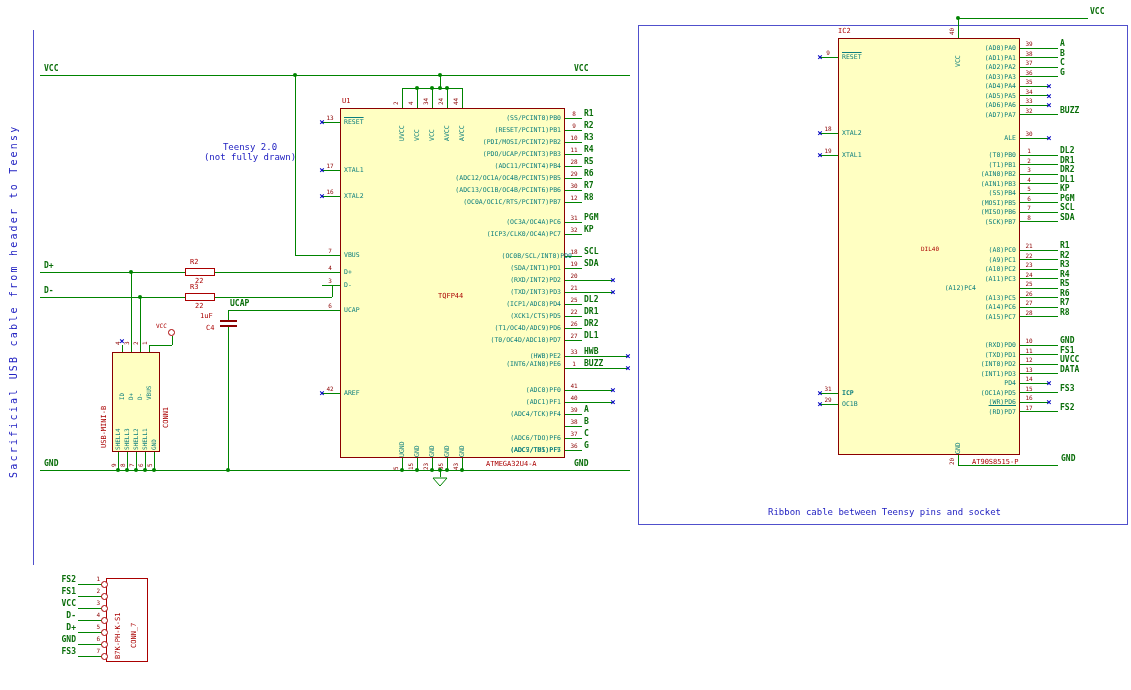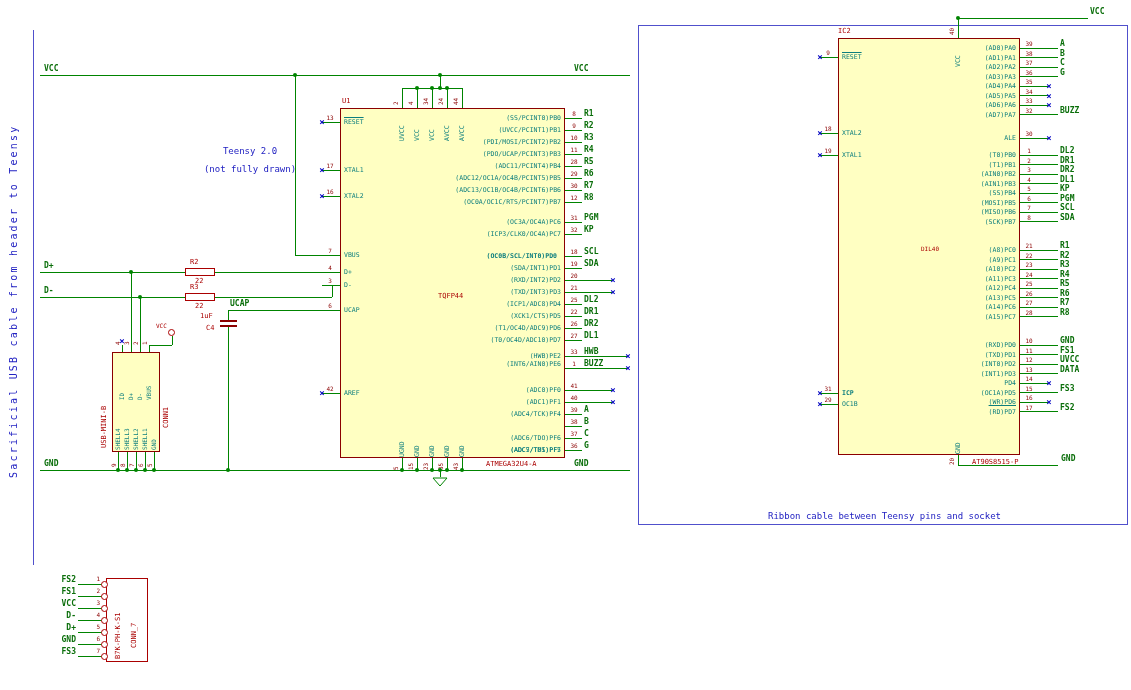--- a/index.html
+++ b/index.html
@@ -10,21 +10,21 @@
   .wh{height:1px;background:#008400}
   .wv{width:1px;background:#008400}
   .dot{width:4px;height:4px;border-radius:50%;background:#008400}
   .ncx{width:8px;height:10px;line-height:10px;text-align:center;font-size:9px;font-weight:700;color:#0000c2}
   .pnum{font-size:6px;line-height:8px;color:#8b0000;white-space:nowrap}
   .pname{font-size:6.5px;line-height:8px;color:#0c7e7e;white-space:nowrap}
   .rt{text-align:right}
   .bar{text-decoration:overline}
   .nlab{font-size:8px;line-height:10px;font-weight:700;color:#0a6e0a;white-space:nowrap}
   .ref{font-size:7px;line-height:9px;color:#aa0000;white-space:nowrap}
-  .note{color:#2222c2;font-size:9px;line-height:18px;white-space:pre}
+  .note{color:#2222c2;font-size:9px;line-height:10px;white-space:pre}
   .vtext{writing-mode:vertical-rl;transform:rotate(180deg);white-space:nowrap}
   .vname{font-size:6.5px;line-height:8px;color:#0c7e7e}
   .vnum{font-size:6px;line-height:8px;color:#8b0000}
   .vref{font-size:7px;line-height:9px;color:#aa0000}
   .vnote{font-size:10px;letter-spacing:2.2px;color:#2222c2}
   .sm{font-size:6px}
   .body-ic{background:#ffffc2;border:1.5px solid #8b0000}
   .body-open{background:#ffffff;border:1px solid #aa0000}
   .pcirc{width:7px;height:7px;border:1px solid #aa0000;border-radius:50%;background:#fff}
   .vcircle{width:7px;height:7px;border:1px solid #aa0000;border-radius:50%;background:#fff}
@@ -92,21 +92,21 @@
   <svg width="18" height="11" style="position:absolute;left:431px;top:477px">
     <polygon points="2,1 16,1 9,9" style="fill:none;stroke:#008400;stroke-width:1"></polygon>
   </svg>
 
 <div class="wh" style="left: 565px; top: 117.5px; width: 17px;"></div>
     <div class="pnum" style="left: 567px; top: 110px; width: 14px; text-align: center;">8</div>
     <div class="pname rt" style="left: 348px; top: 114px; width: 213px;">(SS/PCINT0)PB0</div>
     <div class="nlab" style="left: 584px; top: 109px;">R1</div>
     <div class="wh" style="left: 565px; top: 129.5px; width: 17px;"></div>
     <div class="pnum" style="left: 567px; top: 122px; width: 14px; text-align: center;">9</div>
-    <div class="pname rt" style="left: 348px; top: 126px; width: 213px;">(UVCC/PCINT1)PB1</div>
+    <div class="pname rt" style="left: 348px; top: 126px; width: 213px;">(RESET/PCINT1)PB1</div>
     <div class="nlab" style="left: 584px; top: 121px;">R2</div>
     <div class="wh" style="left: 565px; top: 141.5px; width: 17px;"></div>
     <div class="pnum" style="left: 567px; top: 134px; width: 14px; text-align: center;">10</div>
     <div class="pname rt" style="left: 348px; top: 138px; width: 213px;">(PDI/MOSI/PCINT2)PB2</div>
     <div class="nlab" style="left: 584px; top: 133px;">R3</div>
     <div class="wh" style="left: 565px; top: 153.5px; width: 17px;"></div>
     <div class="pnum" style="left: 567px; top: 146px; width: 14px; text-align: center;">11</div>
     <div class="pname rt" style="left: 348px; top: 150px; width: 213px;">(PDO/UCAP/PCINT3)PB3</div>
     <div class="nlab" style="left: 584px; top: 145px;">R4</div>
     <div class="wh" style="left: 565px; top: 165.5px; width: 17px;"></div>
@@ -128,21 +128,21 @@
     <div class="wh" style="left: 565px; top: 221.5px; width: 17px;"></div>
     <div class="pnum" style="left: 567px; top: 214px; width: 14px; text-align: center;">31</div>
     <div class="pname rt" style="left: 348px; top: 218px; width: 213px;">(OC3A/OC4A)PC6</div>
     <div class="nlab" style="left: 584px; top: 213px;">PGM</div>
     <div class="wh" style="left: 565px; top: 233.5px; width: 17px;"></div>
     <div class="pnum" style="left: 567px; top: 226px; width: 14px; text-align: center;">32</div>
     <div class="pname rt" style="left: 348px; top: 230px; width: 213px;">(ICP3/CLK0/OC4A)PC7</div>
     <div class="nlab" style="left: 584px; top: 225px;">KP</div>
     <div class="wh" style="left: 565px; top: 255.5px; width: 17px;"></div>
     <div class="pnum" style="left: 567px; top: 248px; width: 14px; text-align: center;">18</div>
-    <div class="pname rt" style="left: 344px; top: 252px; width: 213px; font-weight: bold;">(OC0B/SCL/INT0)PD0</div>
+    <div class="pname rt" style="left: 359px; top: 252px; width: 213px;">(OC0B/SCL/INT0)PD0</div>
     <div class="nlab" style="left: 584px; top: 247px;">SCL</div>
     <div class="wh" style="left: 565px; top: 267.5px; width: 17px;"></div>
     <div class="pnum" style="left: 567px; top: 260px; width: 14px; text-align: center;">19</div>
     <div class="pname rt" style="left: 348px; top: 264px; width: 213px;">(SDA/INT1)PD1</div>
     <div class="nlab" style="left: 584px; top: 259px;">SDA</div>
     <div class="wh" style="left: 565px; top: 279.5px; width: 47px;"></div>
     <div class="pnum" style="left: 567px; top: 272px; width: 14px; text-align: center;">20</div>
     <div class="pname rt" style="left: 348px; top: 276px; width: 213px;">(RXD/INT2)PD2</div>
     <div class="ncx" style="left: 609px; top: 275px;">×</div>
     <div class="wh" style="left: 565px; top: 291.5px; width: 47px;"></div>
@@ -341,21 +341,21 @@
     <div class="wh" style="left: 1020px; top: 268.5px; width: 38px;"></div>
     <div class="pnum" style="left: 1022px; top: 261px; width: 14px; text-align: center;">23</div>
     <div class="pname rt" style="left: 850px; top: 265px; width: 166px;">(A10)PC2</div>
     <div class="nlab" style="left: 1060px; top: 260px;">R3</div>
     <div class="wh" style="left: 1020px; top: 278px; width: 38px;"></div>
     <div class="pnum" style="left: 1022px; top: 270.5px; width: 14px; text-align: center;">24</div>
     <div class="pname rt" style="left: 850px; top: 274.5px; width: 166px;">(A11)PC3</div>
     <div class="nlab" style="left: 1060px; top: 269.5px;">R4</div>
     <div class="wh" style="left: 1020px; top: 287.5px; width: 38px;"></div>
     <div class="pnum" style="left: 1022px; top: 280px; width: 14px; text-align: center;">25</div>
-    <div class="pname rt" style="left: 850px; top: 284px; width: 166px;">(A12)PC4</div>
+    <div class="pname rt" style="left: 810px; top: 284px; width: 166px;">(A12)PC4</div>
     <div class="nlab" style="left: 1060px; top: 279px;">R5</div>
     <div class="wh" style="left: 1020px; top: 297px; width: 38px;"></div>
     <div class="pnum" style="left: 1022px; top: 289.5px; width: 14px; text-align: center;">26</div>
     <div class="pname rt" style="left: 850px; top: 293.5px; width: 166px;">(A13)PC5</div>
     <div class="nlab" style="left: 1060px; top: 288.5px;">R6</div>
     <div class="wh" style="left: 1020px; top: 306.5px; width: 38px;"></div>
     <div class="pnum" style="left: 1022px; top: 299px; width: 14px; text-align: center;">27</div>
     <div class="pname rt" style="left: 850px; top: 303px; width: 166px;">(A14)PC6</div>
     <div class="nlab" style="left: 1060px; top: 298px;">R7</div>
     <div class="wh" style="left: 1020px; top: 316px; width: 38px;"></div>

